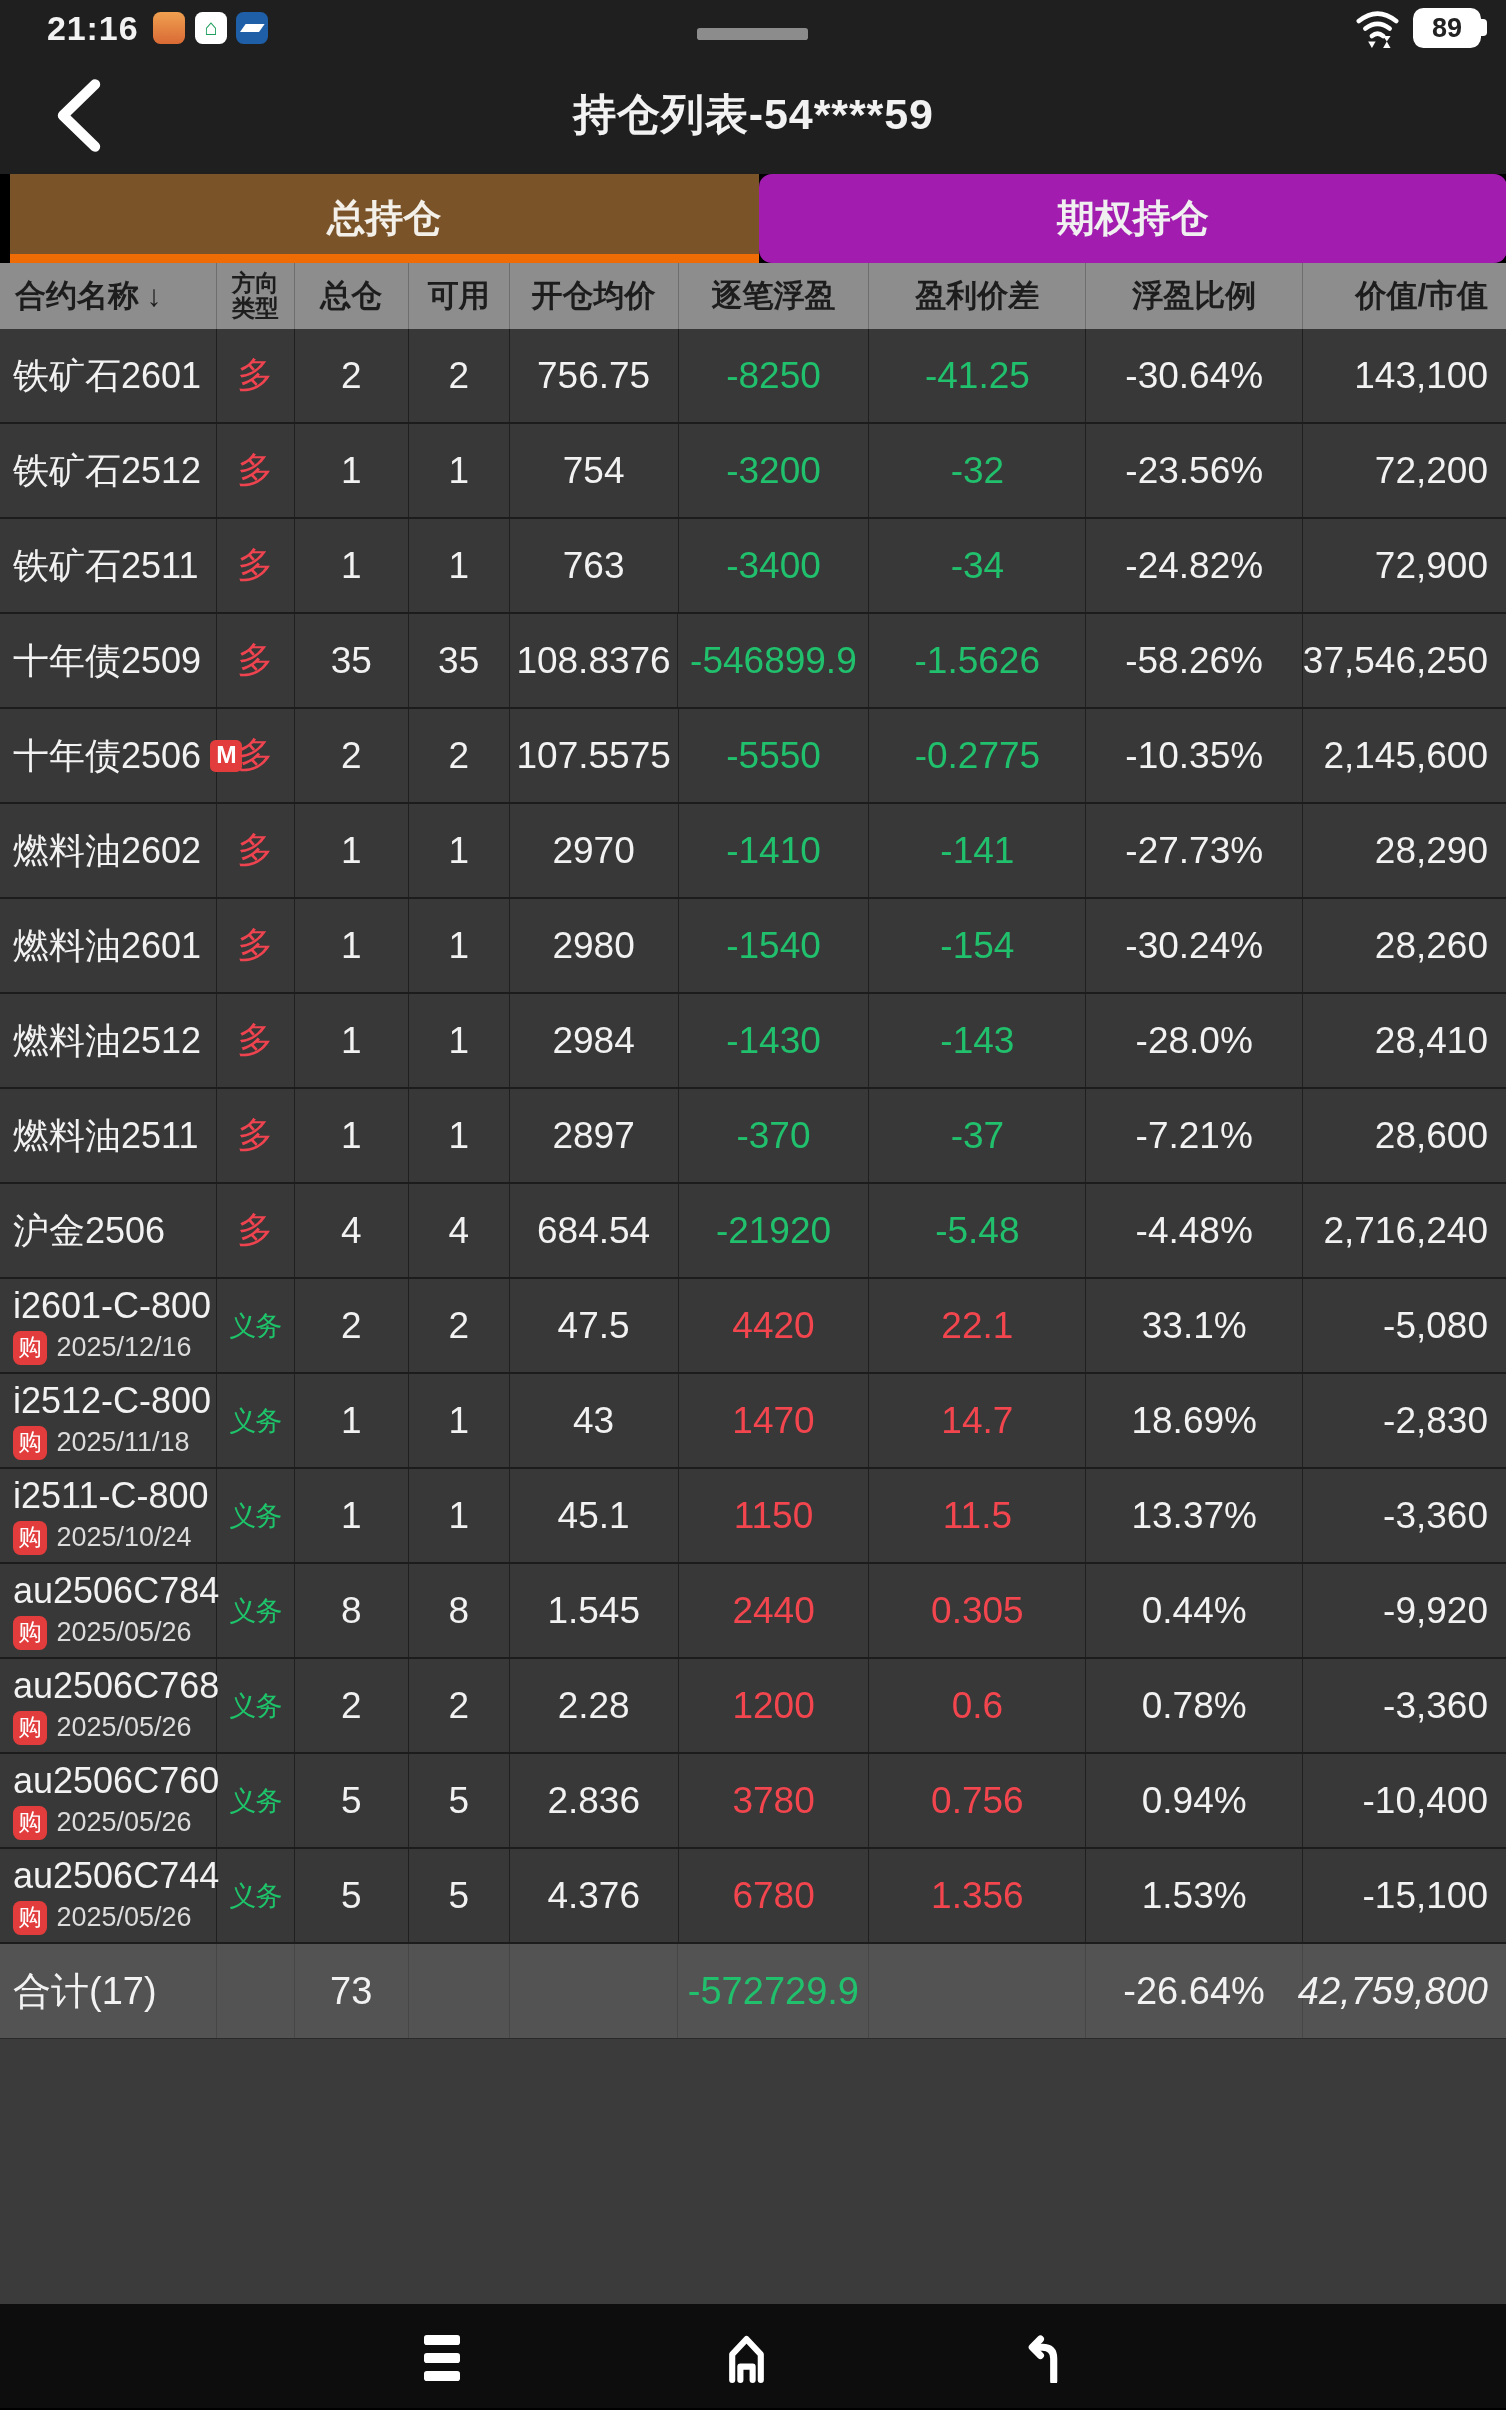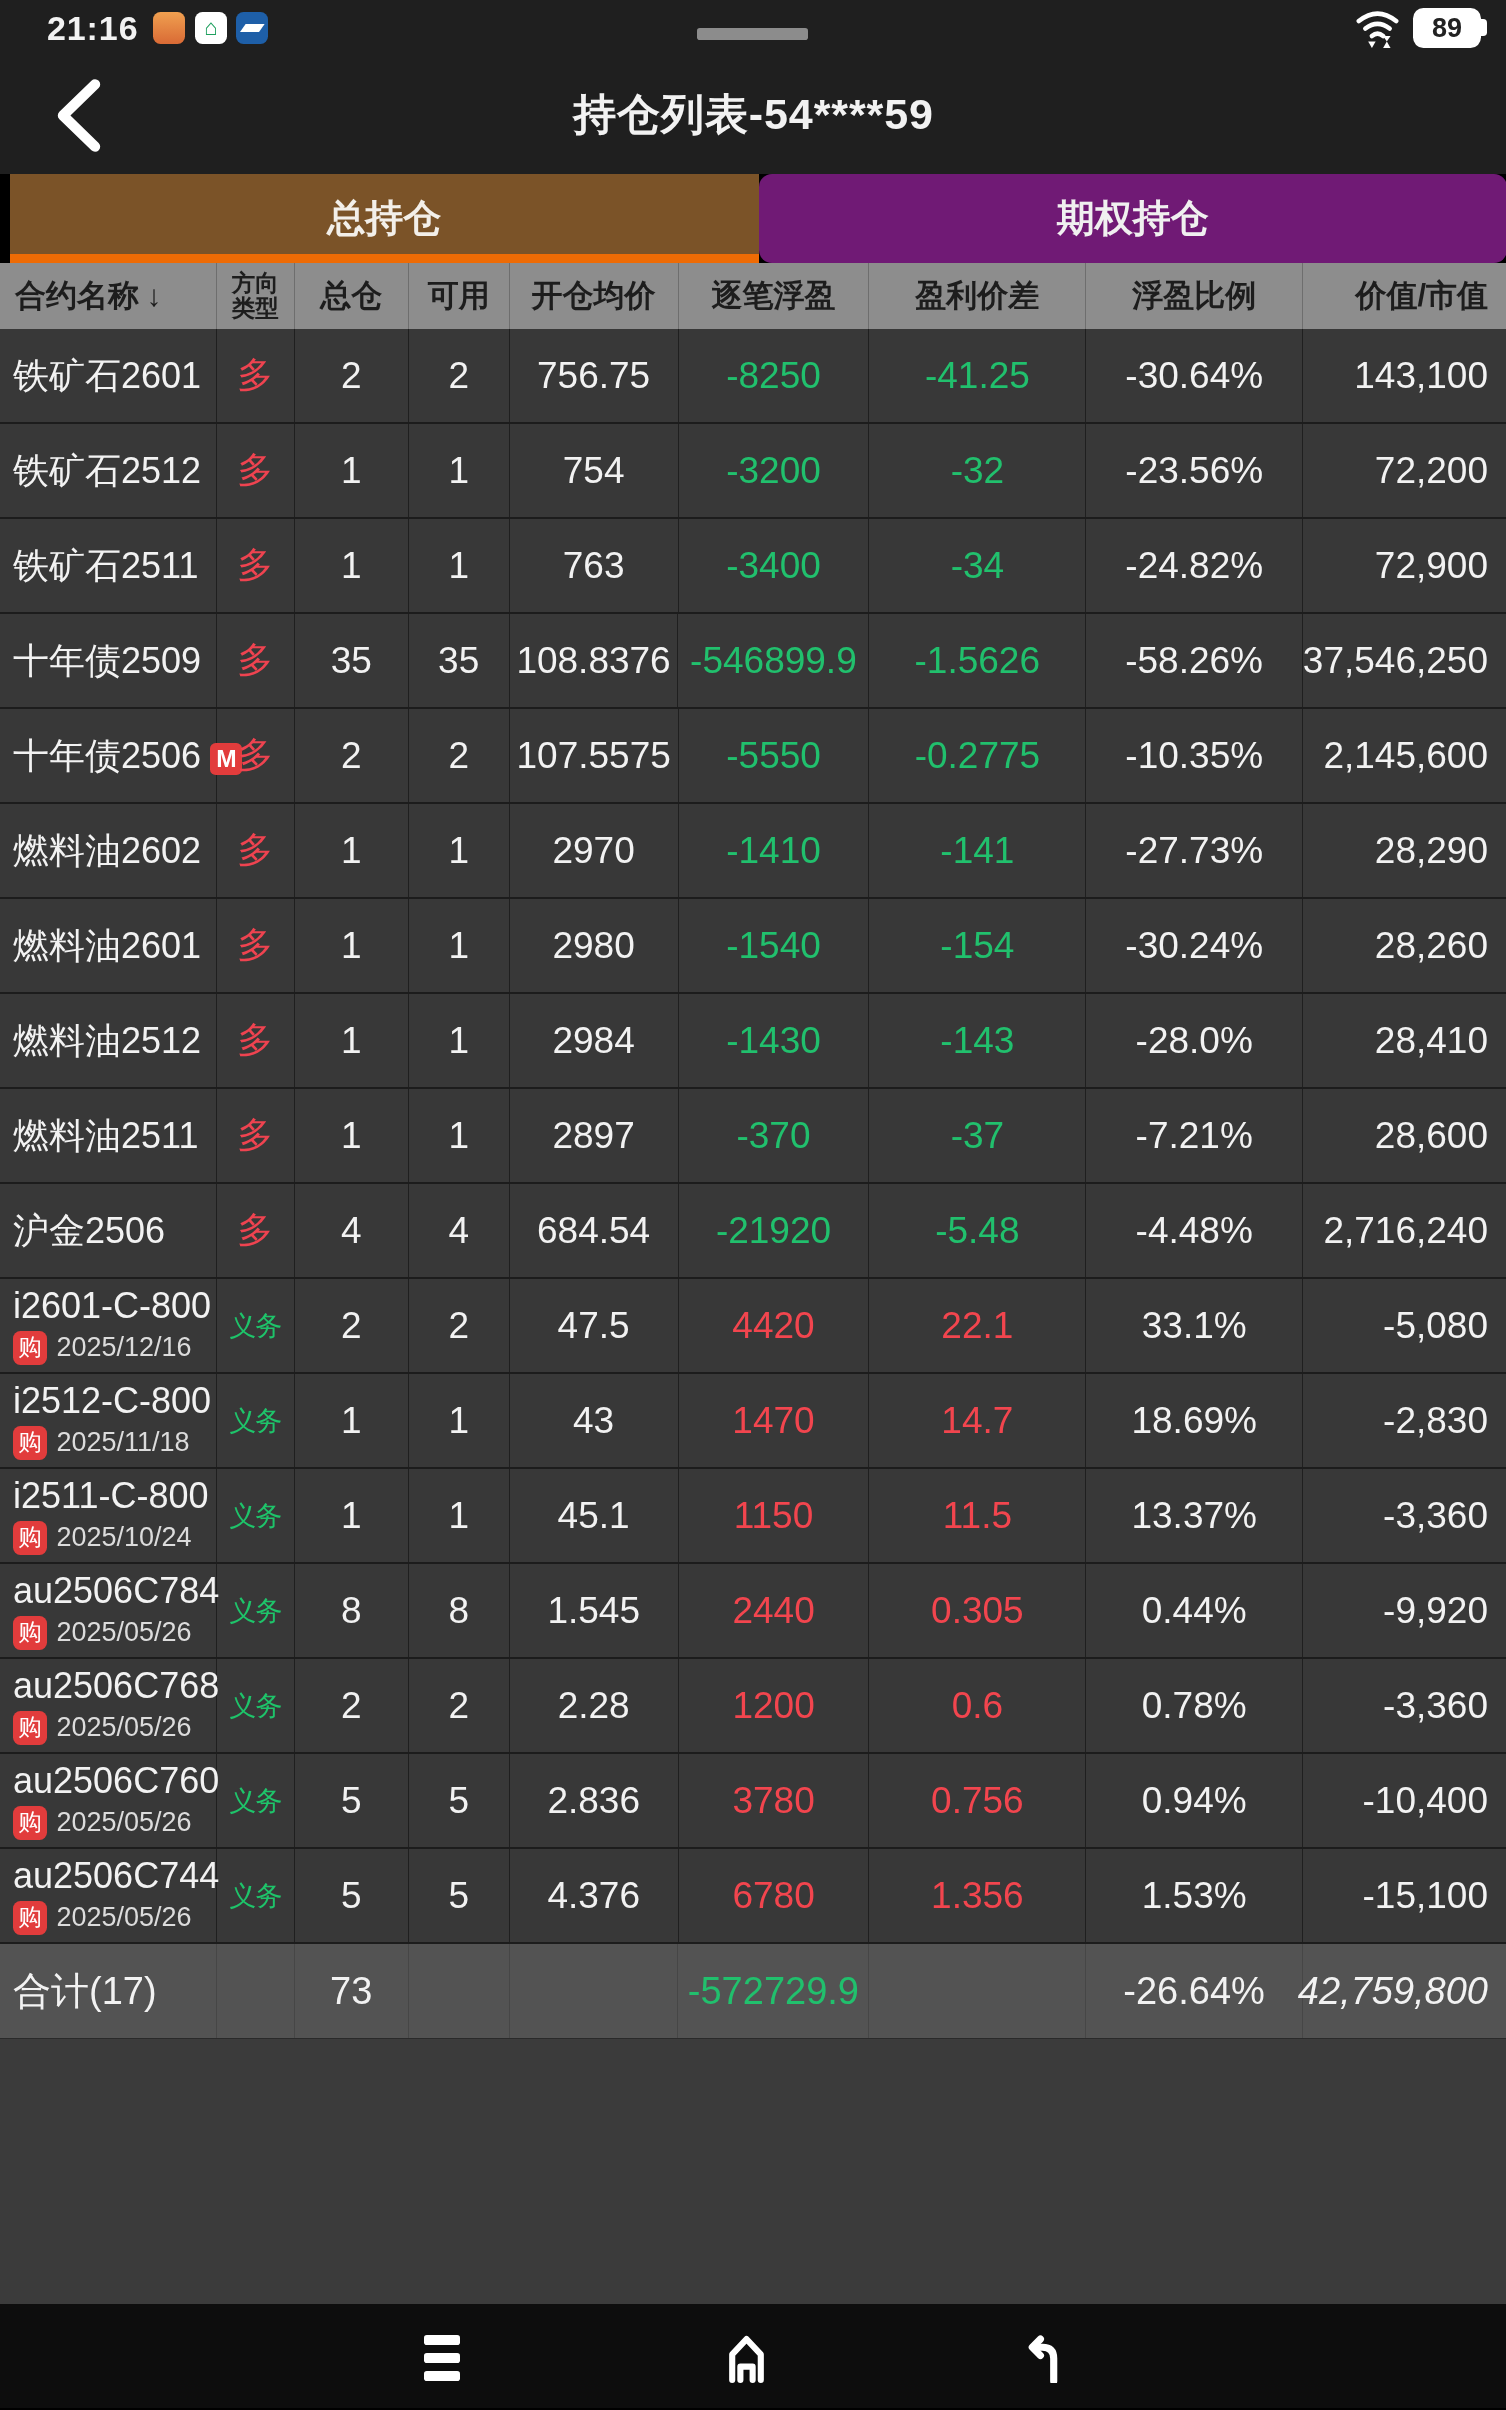--- a/index.html
+++ b/index.html
@@ -27,39 +27,39 @@
   .title-bar{position:relative;height:118px;background:#1f1f1f;}
   .back-btn{position:absolute;left:36px;top:17px;width:85px;height:85px;display:flex;align-items:center;justify-content:center;cursor:pointer;}
   .page-title{position:absolute;left:0;right:0;top:0;height:118px;display:flex;align-items:center;justify-content:center;
               font-size:43px;font-weight:700;letter-spacing:0.9px;}
   
   .tab-bar{height:89px;display:flex;padding-left:10px;}
   .tab{flex:1;display:flex;align-items:center;justify-content:center;font-size:38px;font-weight:700;
        color:#f3efe9;position:relative;cursor:pointer;}
   .tab.active{background:#7b5328;}
   .tab.active::after{content:"";position:absolute;left:0;right:0;bottom:0;height:9.4px;background:#ee6b05;}
-  .tab.inactive{background:#701a75;color:#f0f0f0;border-radius:13px;}
+  .tab.inactive{background:#a21caf;color:#f0f0f0;border-radius:13px;}
   
   .thead{height:66px;display:flex;background:#8d8d8d;color:#1d1d1d;font-weight:700;}
   .thead .cell{border-right:1.9px solid #6e6e6e;display:flex;align-items:center;justify-content:center;font-size:31px;}
   .thead .cell:last-child{border-right:none;}
   .thead .cell.c0{justify-content:flex-start;padding-left:15px;}
   .thead .cell.c8{justify-content:flex-end;padding-right:19px;}
   .th-two{display:flex;flex-direction:column;align-items:center;line-height:1.08;font-size:23.5px;}
   .sort-arrow{font-size:30px;margin-left:7.5px;font-weight:700;}
   .c0{width:217px;}.c1{width:78px;}.c2{width:114px;}.c3{width:101px;}.c4{width:169px;}
   .c5{width:191px;}.c6{width:217px;}.c7{width:217px;}.c8{width:204px;}
   .trow{height:95px;display:flex;background:#383838;border-bottom:2.8px solid #1c1c1c;cursor:pointer;}
   .trow .cell{border-right:1.9px solid #1f1f1f;display:flex;align-items:center;justify-content:center;
               font-size:37px;white-space:nowrap;}
   .trow .cell:last-child{border-right:none;}
   .trow .cell.c0{justify-content:flex-start;padding-left:13px;}
   .trow .cell.c8{justify-content:flex-end;padding-right:19px;}
   .name-wrap{display:flex;flex-direction:column;justify-content:center;line-height:1.1;}
-  .name-line{display:flex;align-items:flex-end;gap:9.4px;font-size:36px;}
+  .name-line{display:flex;align-items:center;gap:9.4px;font-size:36px;}
   .sub-line{display:flex;align-items:center;gap:9.4px;margin-top:5.6px;}
   .buy-badge{width:34px;height:34px;background:#e23c3c;border-radius:7.5px;color:#fff;font-size:23.5px;
              display:flex;align-items:center;justify-content:center;flex:0 0 auto;}
   .m-badge{width:32px;height:32px;background:#e23c3c;border-radius:5.6px;color:#fff;font-size:24.5px;font-weight:700;
            display:flex;align-items:center;justify-content:center;flex:0 0 auto;}
   .expiry{font-size:27px;color:#dcdcdc;}
   .dir-long{color:#ef4350;font-size:36px;}
   .dir-duty{color:#1ec46a;font-size:27px;letter-spacing:-0.9px;}
   .green{color:#21c06d;}
   .red{color:#f2454e;}

